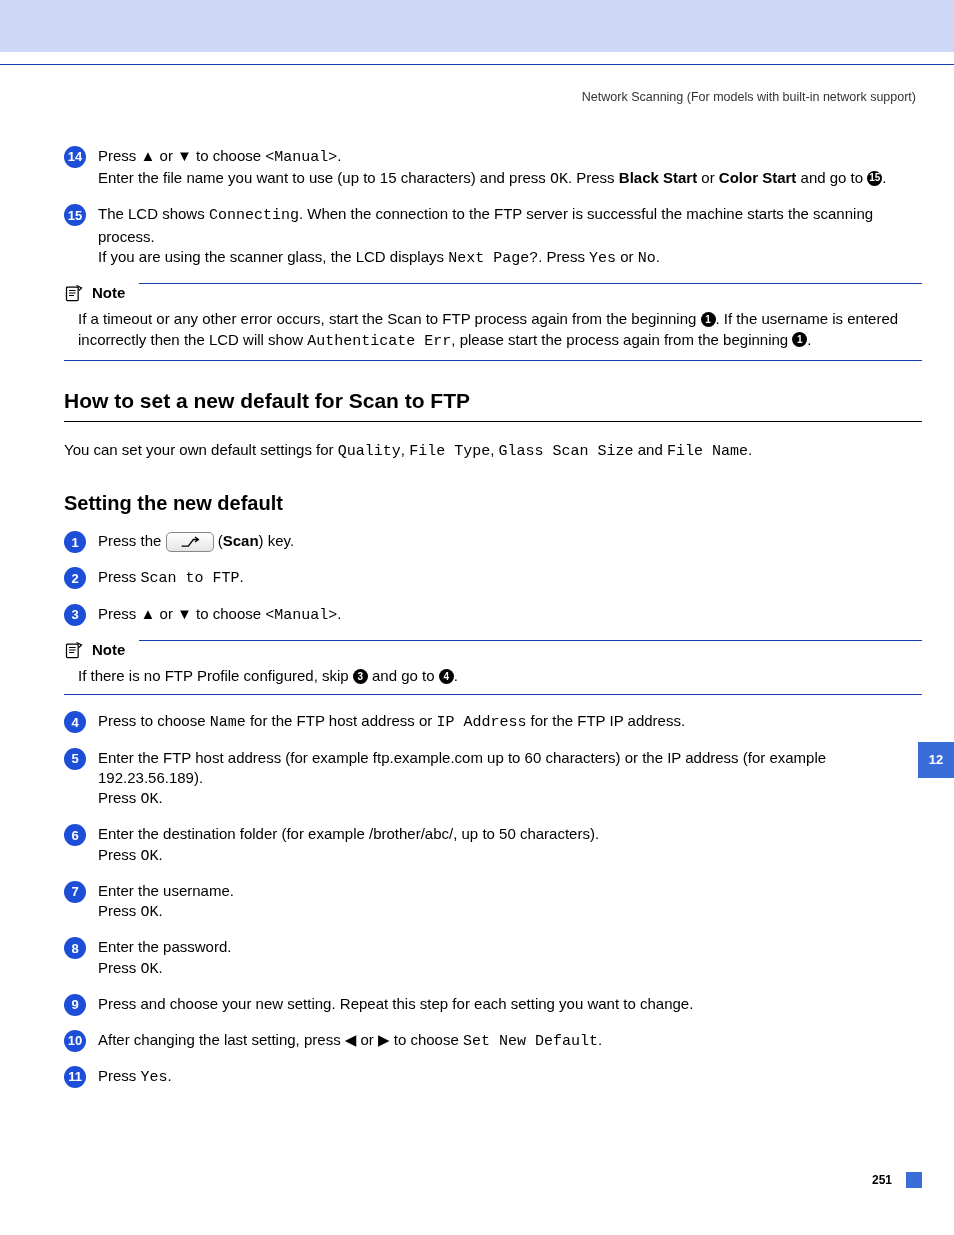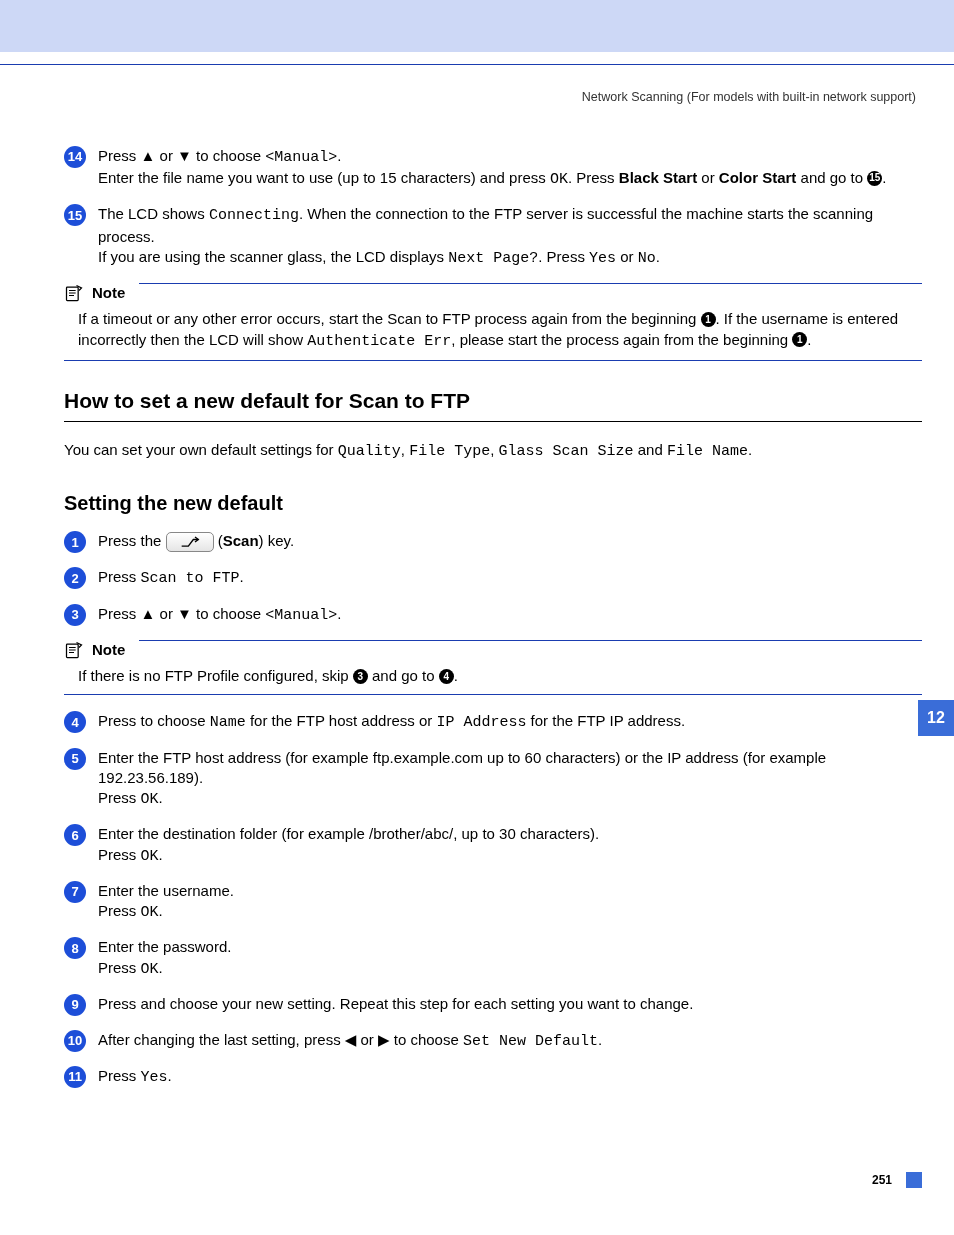--- a/index.html
+++ b/index.html
@@ -83,26 +83,26 @@
     border: 1px solid #888;
     border-radius: 5px;
     background: linear-gradient(#fff,#e5e5e5);
     vertical-align: middle;
     position: relative;
     top: -1px;
   }
   .scan-key svg { width: 20px; height: 12px; }
   .side-tab {
     position: absolute;
-    right: 0; top: 700px;
+    right: 0; top: 742px;
     width: 36px; height: 36px;
     background: #3a6dd8;
     color: #fff;
     display: flex; align-items: center; justify-content: center;
-    font-size: 16px; font-weight: bold;
+    font-size: 13px; font-weight: bold;
   }
   .page-num {
     font-size: 12px;
     font-weight: bold;
     margin: 70px 6px 0 0;
   }
   .footer-bar {
     display: flex; justify-content: flex-end; align-items: flex-start;
     gap: 8px;
     padding: 0 0 12px 0;
@@ -220,21 +220,21 @@
     <span class="step-badge">5</span>
     <div class="step-body">
       <span>Enter the FTP host address (for example ftp.example.com up to 60 characters) or the IP address (for example 192.23.56.189).</span><br>
       <span>Press </span><span class="mono">OK</span><span>.</span>
     </div>
   </div>
 
   <div class="step">
     <span class="step-badge">6</span>
     <div class="step-body">
-      <span>Enter the destination folder (for example /brother/abc/, up to 30 characters).</span><br>
+      <span>Enter the destination folder (for example /brother/abc/, up to 50 characters).</span><br>
       <span>Press </span><span class="mono">OK</span><span>.</span>
     </div>
   </div>
 
   <div class="step">
     <span class="step-badge">7</span>
     <div class="step-body">
       <span>Enter the username.</span><br>
       <span>Press </span><span class="mono">OK</span><span>.</span>
     </div>

